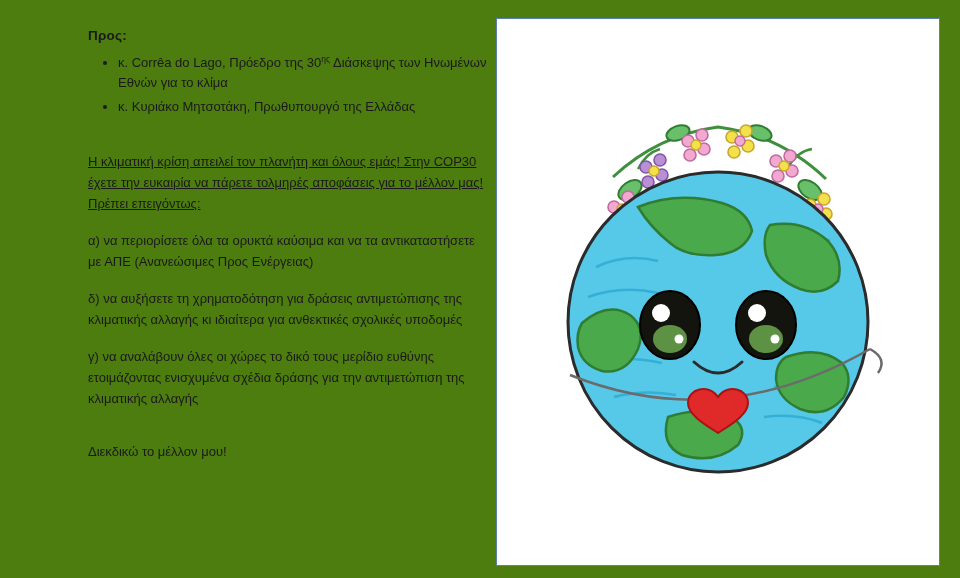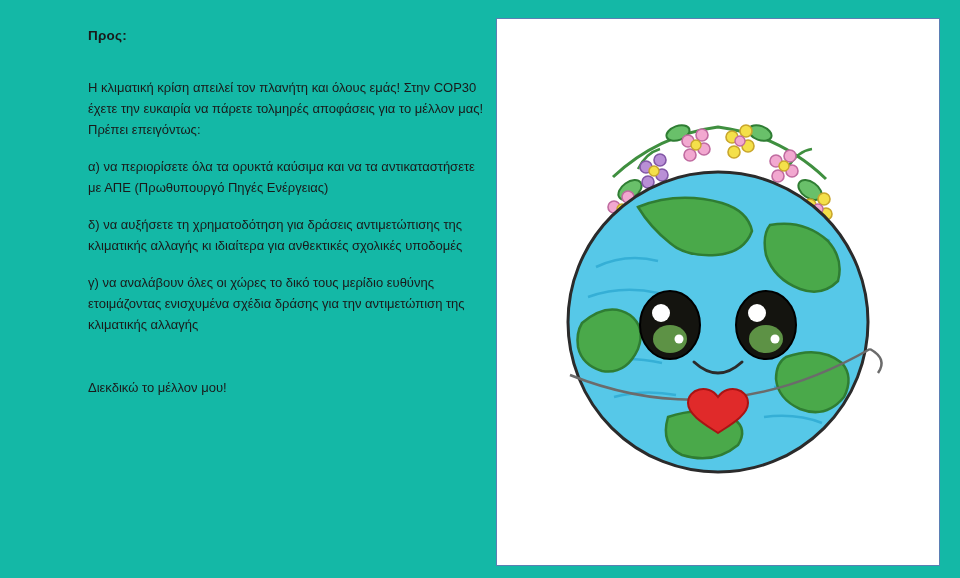--- a/index.html
+++ b/index.html
@@ -11,21 +11,21 @@
     width: 960px;
     height: 578px;
     overflow: hidden;
     font-family: "Liberation Sans", sans-serif;
     color: #1a1a1a;
   }
   .page {
     position: relative;
     width: 960px;
     height: 578px;
-    background: #14b8a6;
+    background: #4d7c0f;
   }
 
   
   .letter {
     position: absolute;
     left: 88px;
     top: 28px;
     width: 400px;
   }
   .to-label {
@@ -51,23 +51,24 @@
     vertical-align: super;
   }
   .body-para {
     font-size: 13px;
     line-height: 1.62;
     margin: 0 0 16px 0;
     color: #1a1a1a;
   }
   .para-gap-top {
     margin-top: 34px;
+    text-decoration: underline;
   }
   .closing {
-    margin-top: 42px;
+    margin-top: 32px;
   }
 
   
   .drawing-frame {
     position: absolute;
     left: 496px;
     top: 18px;
     width: 444px;
     height: 548px;
     border: 1.5px solid #5b7fb4;
@@ -91,23 +92,31 @@
 </style>
 </head>
 <body>
 
 <div class="page">
 
   <div class="letter">
 
     <p class="to-label">Προς:</p>
 
+    <ul class="recipients">
+      <li>
+        <span>κ. Corrêa do Lago, Πρόεδρο της 30</span><sup class="ord">ης</sup><span> Διάσκεψης των Ηνωμένων Εθνών για το κλίμα</span>
+      </li>
+      <li>
+        <span>κ. Κυριάκο Μητσοτάκη, Πρωθυπουργό της Ελλάδας</span>
+      </li>
+    </ul>
 
     <p class="body-para para-gap-top">Η κλιματική κρίση απειλεί τον πλανήτη και όλους εμάς! Στην COP30 έχετε την ευκαιρία να πάρετε τολμηρές αποφάσεις για το μέλλον μας! Πρέπει επειγόντως:</p>
-    <p class="body-para">α) να περιορίσετε όλα τα ορυκτά καύσιμα και να τα αντικαταστήσετε με ΑΠΕ (Πρωθυπουργό Πηγές Ενέργειας)</p>
+    <p class="body-para">α) να περιορίσετε όλα τα ορυκτά καύσιμα και να τα αντικαταστήσετε με ΑΠΕ (Ανανεώσιμες Προς Ενέργειας)</p>
     <p class="body-para">δ) να αυξήσετε τη χρηματοδότηση για δράσεις αντιμετώπισης της κλιματικής αλλαγής κι ιδιαίτερα για ανθεκτικές σχολικές υποδομές</p>
     <p class="body-para">γ) να αναλάβουν όλες οι χώρες το δικό τους μερίδιο ευθύνης ετοιμάζοντας ενισχυμένα σχέδια δράσης για την αντιμετώπιση της κλιματικής αλλαγής</p>
     <p class="body-para closing">Διεκδικώ το μέλλον μου!</p>
   </div>
 
   <div class="drawing-frame">
     <div class="drawing-inner">
 
       <svg class="earth" width="400" height="470" viewBox="0 0 400 470">
 

